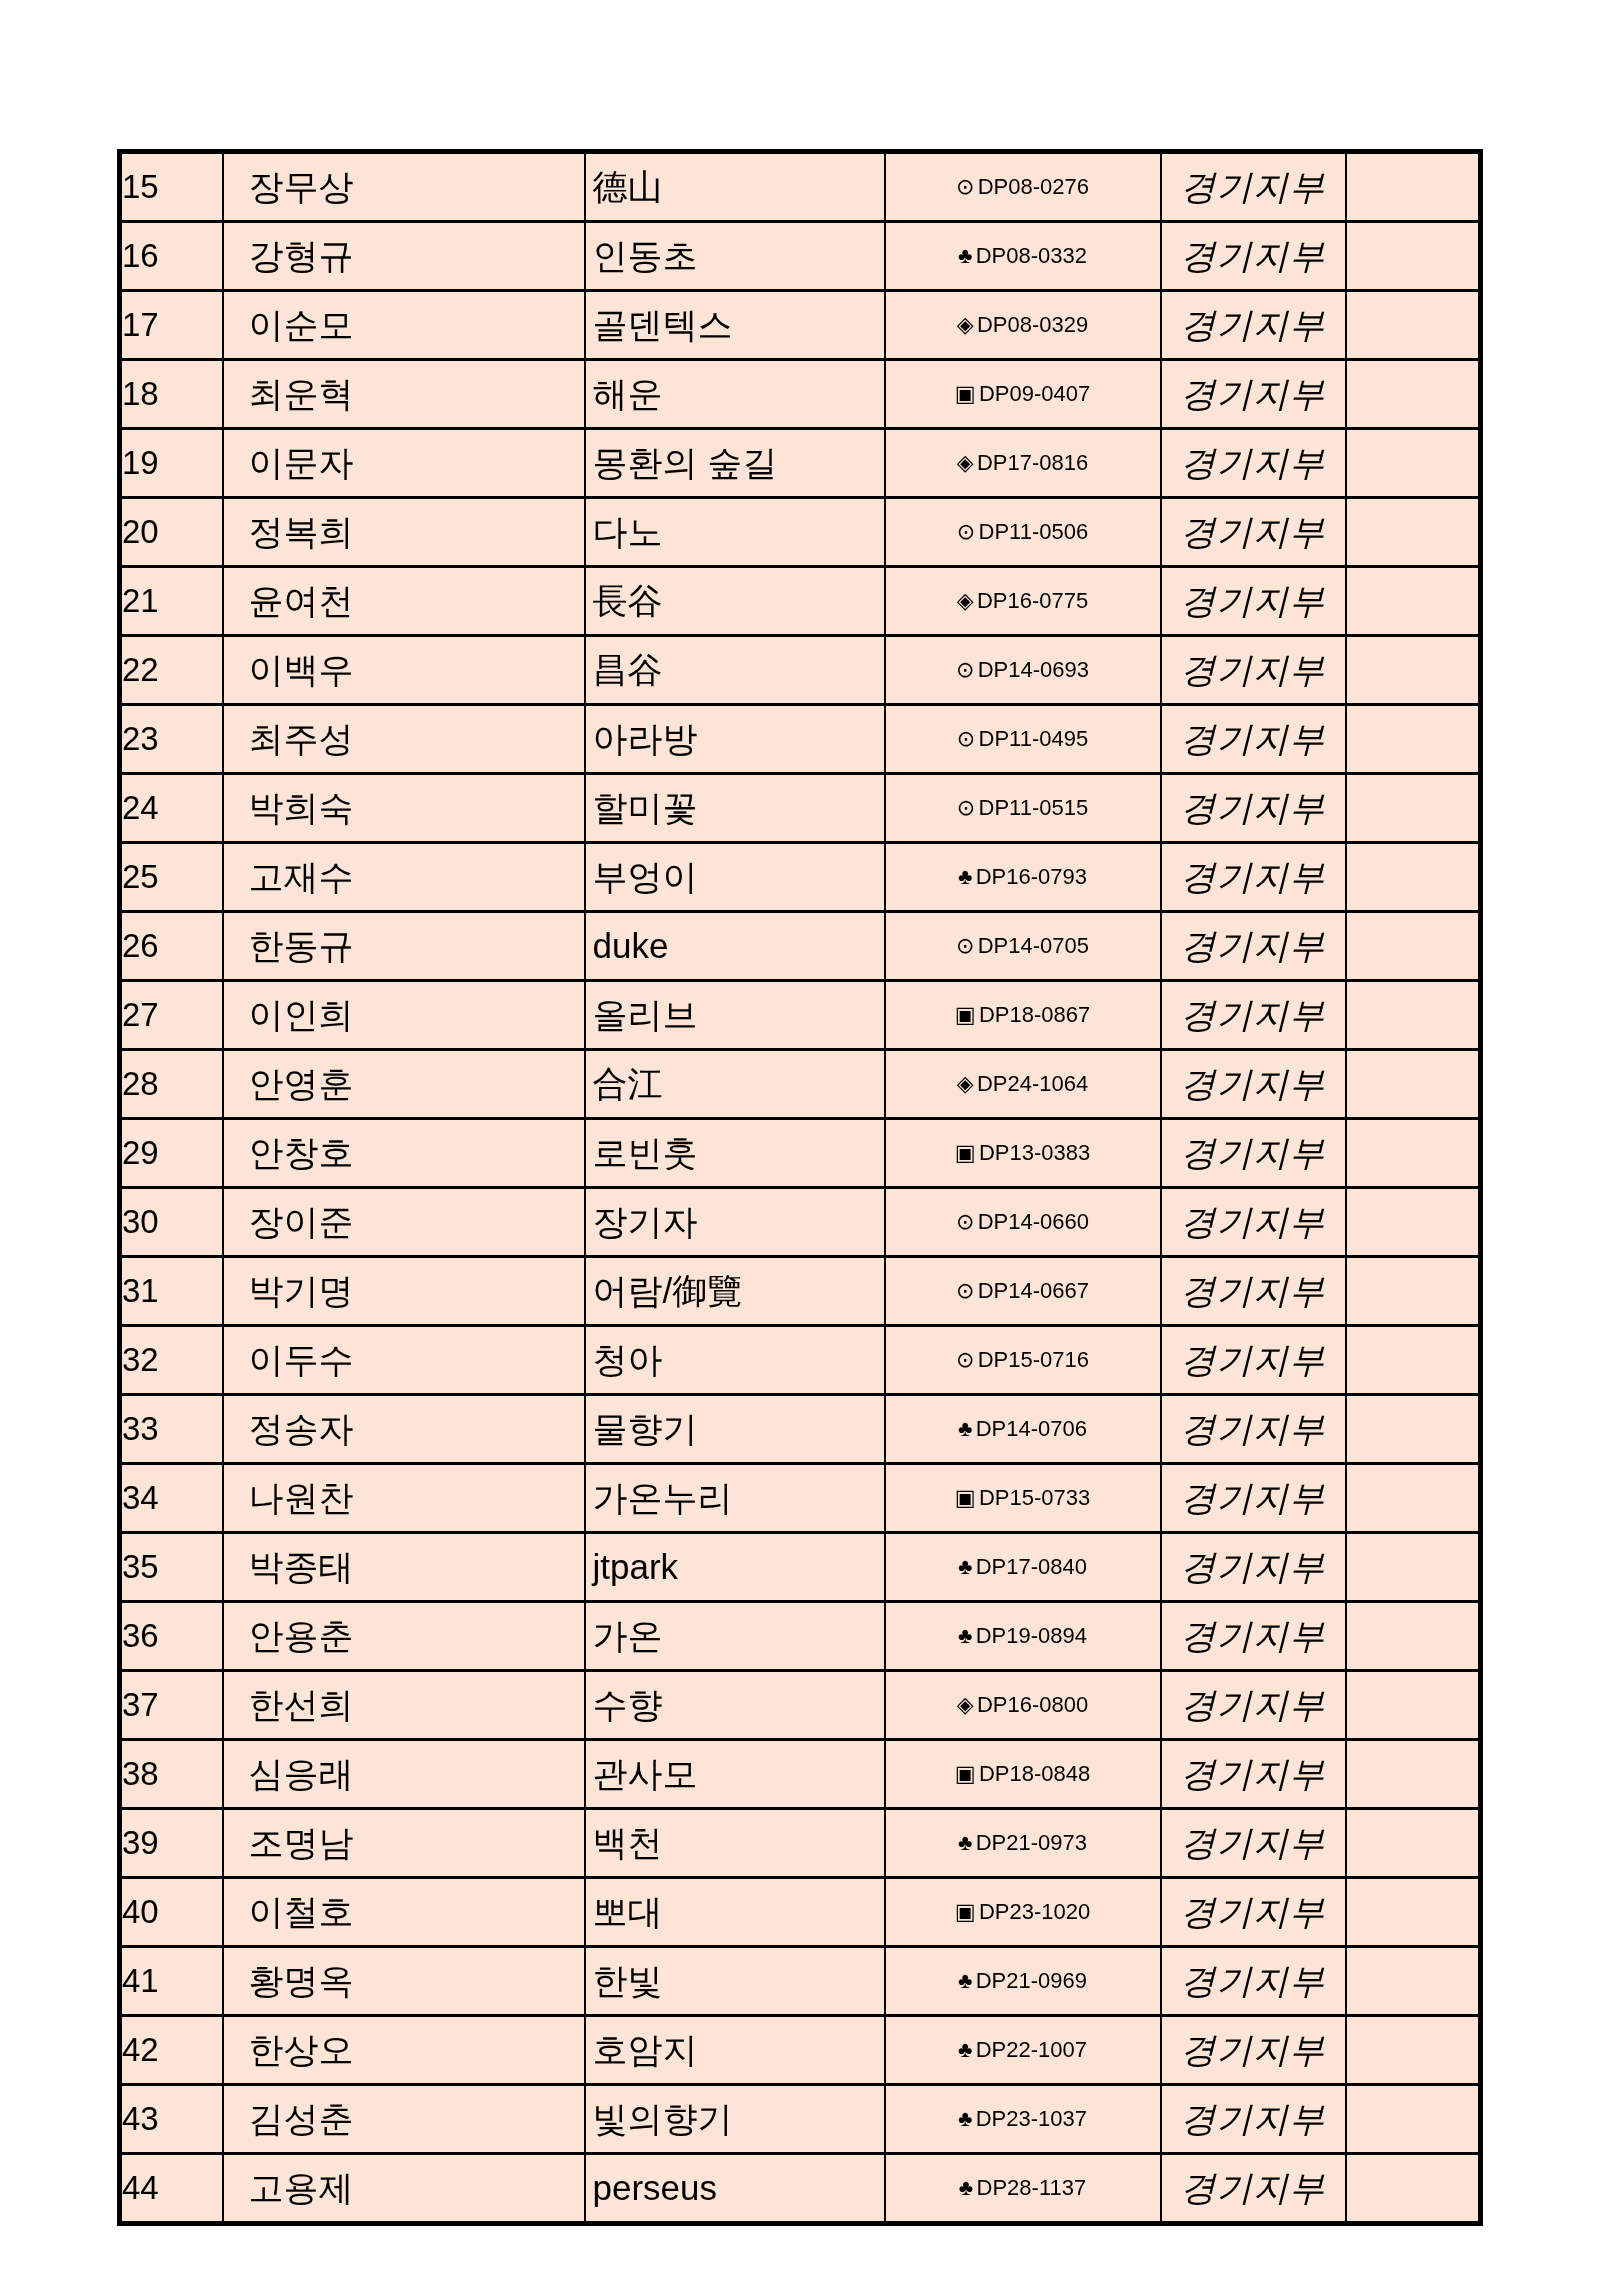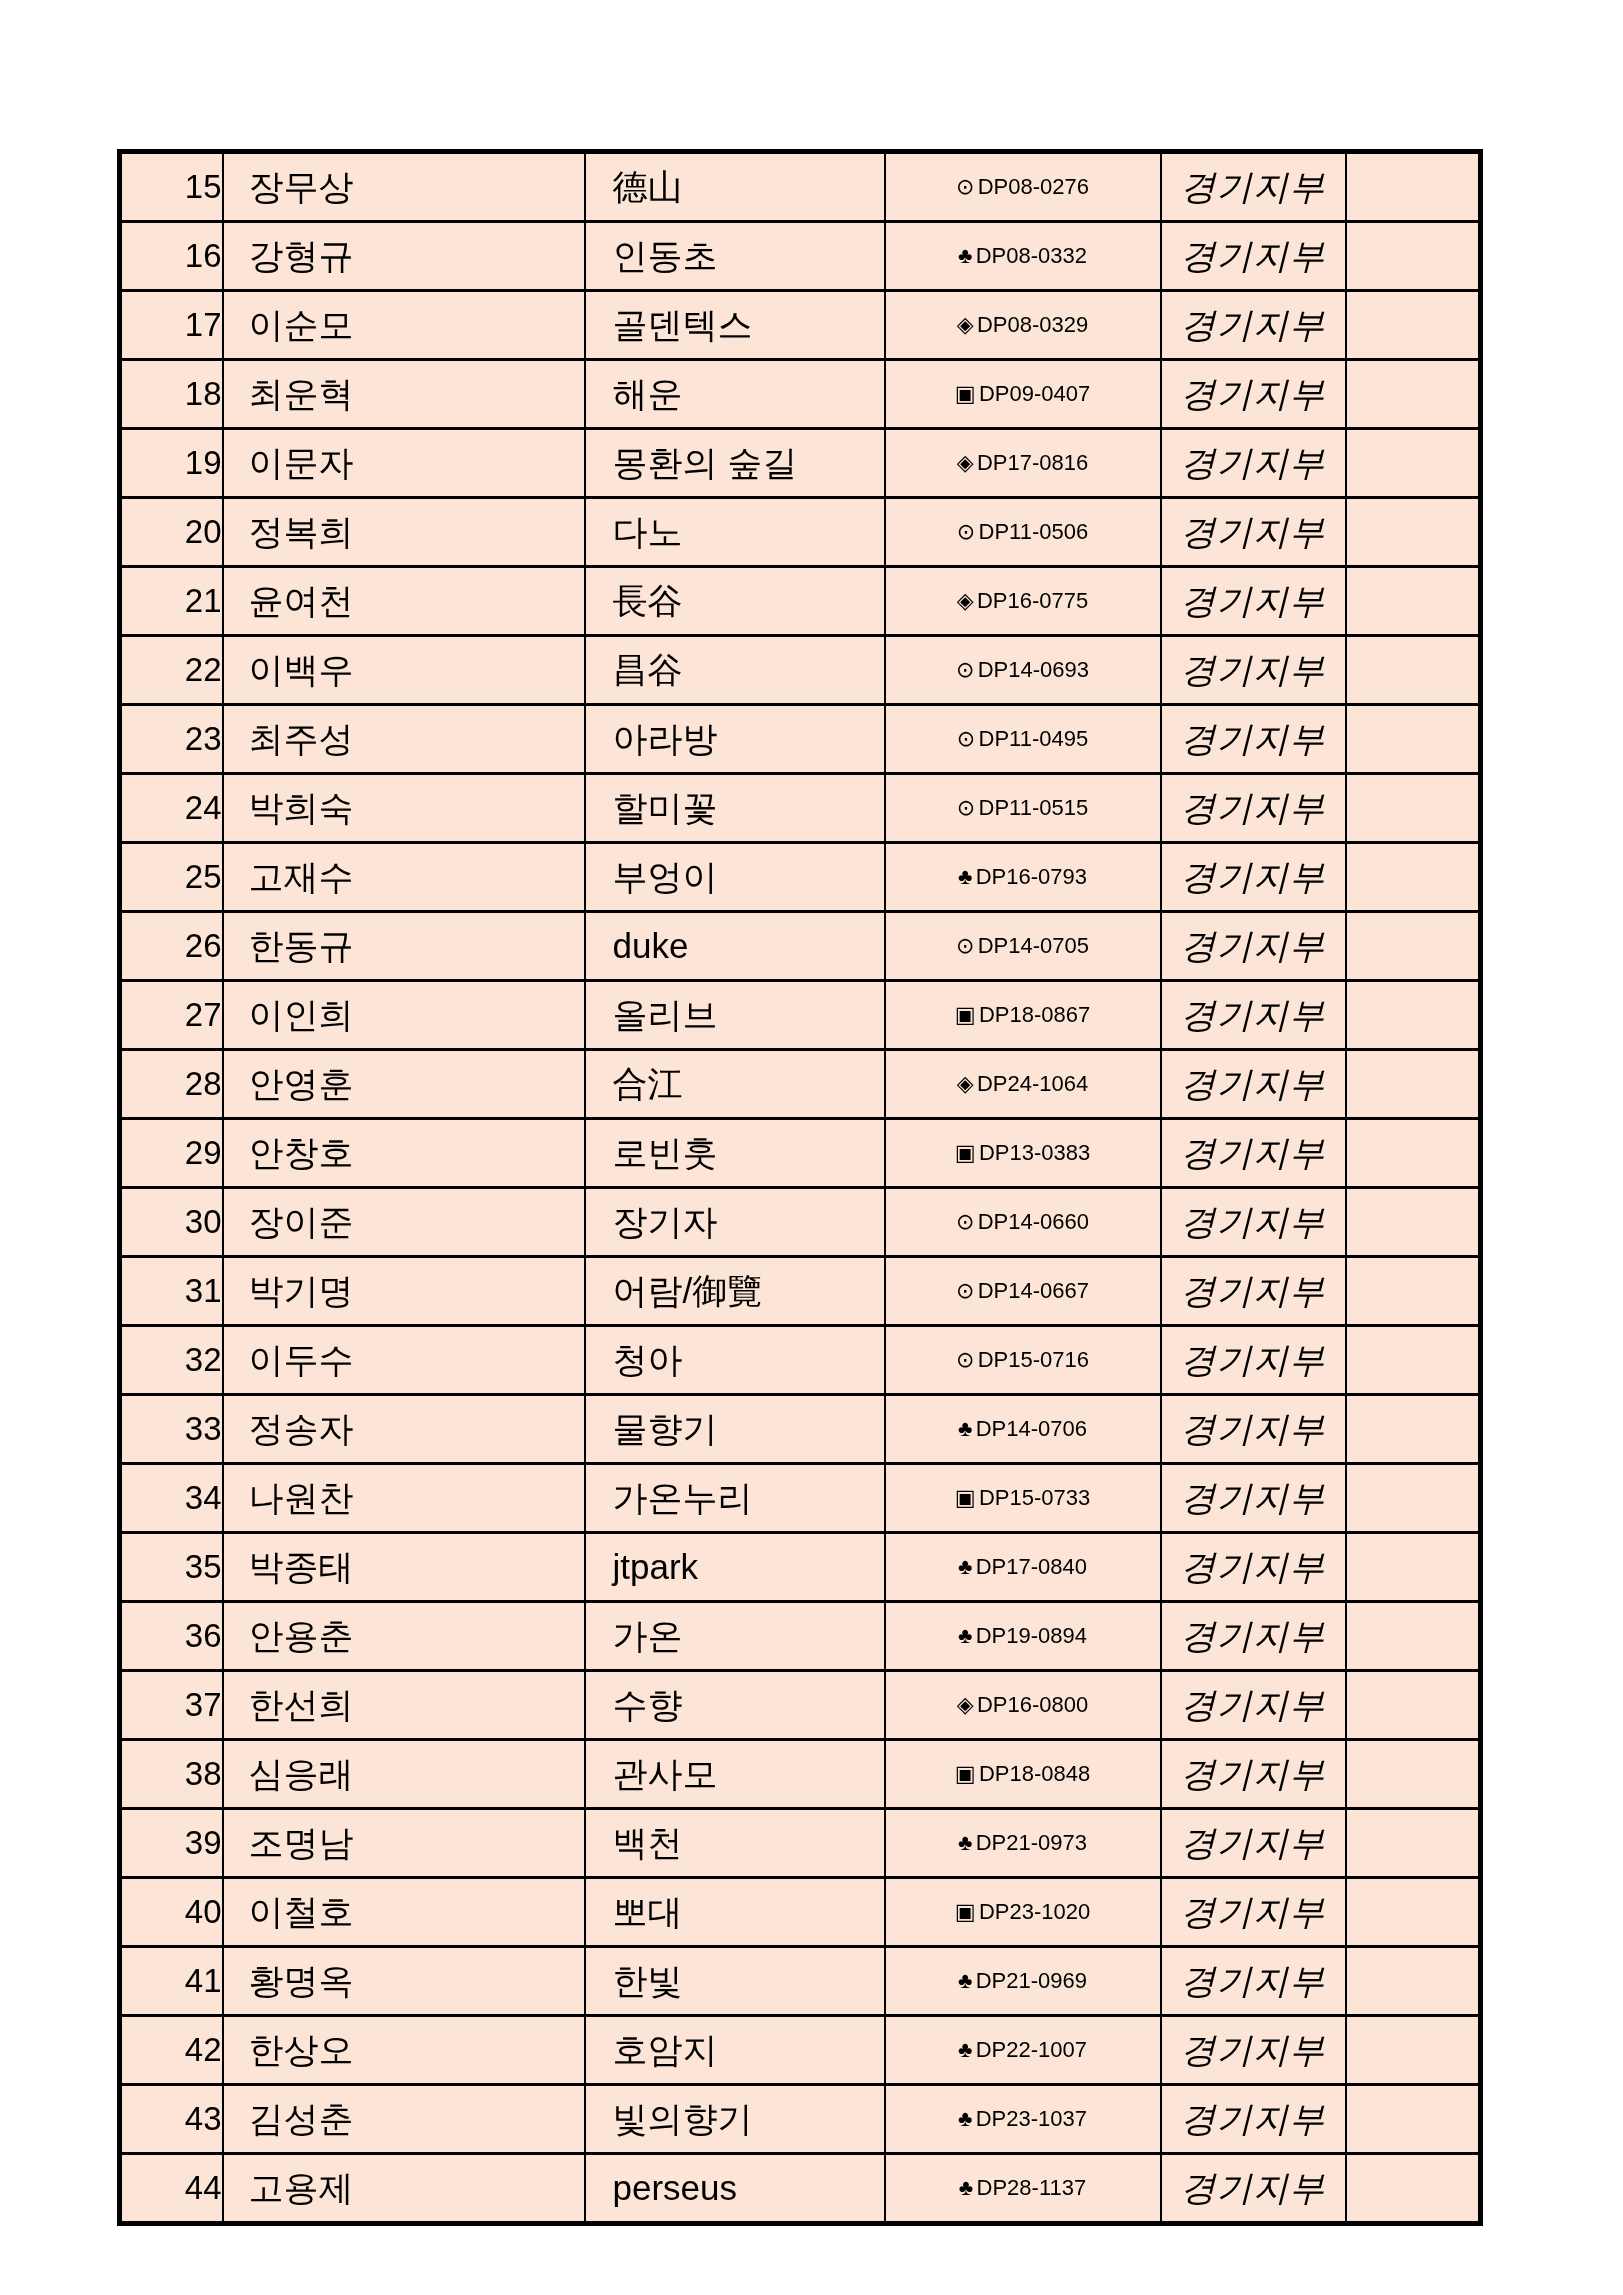--- a/index.html
+++ b/index.html
@@ -29,23 +29,23 @@
   td{
     border:2.6px solid var(--border);
     border-top-width:3.3px;
     border-bottom-width:3.3px;
     height:66px;
     padding:0;
     vertical-align:middle;
     overflow:hidden;
     white-space:nowrap;
   }
-  td.c-no{ text-align:right; font-size:33px; }
+  td.c-no{ text-align:left; font-size:33px; }
   td.c-name{ text-align:left; padding-left:25px; font-size:35px; }
-  td.c-nick{ text-align:left; padding-left:27px; font-size:35px; }
+  td.c-nick{ text-align:left; padding-left:7px; font-size:35px; }
   td.c-code{ text-align:center; font-size:22px; }
   td.c-branch{ text-align:center; font-size:35px; letter-spacing:1.3px;font-style:italic; }
   td.c-note{ text-align:center; font-size:33px; }
   .grade-sym{ display:inline-block; margin-right:3.3px; }
 </style>
 </head>
 <body>
 
 <div class="page">
   <table class="member-table">

